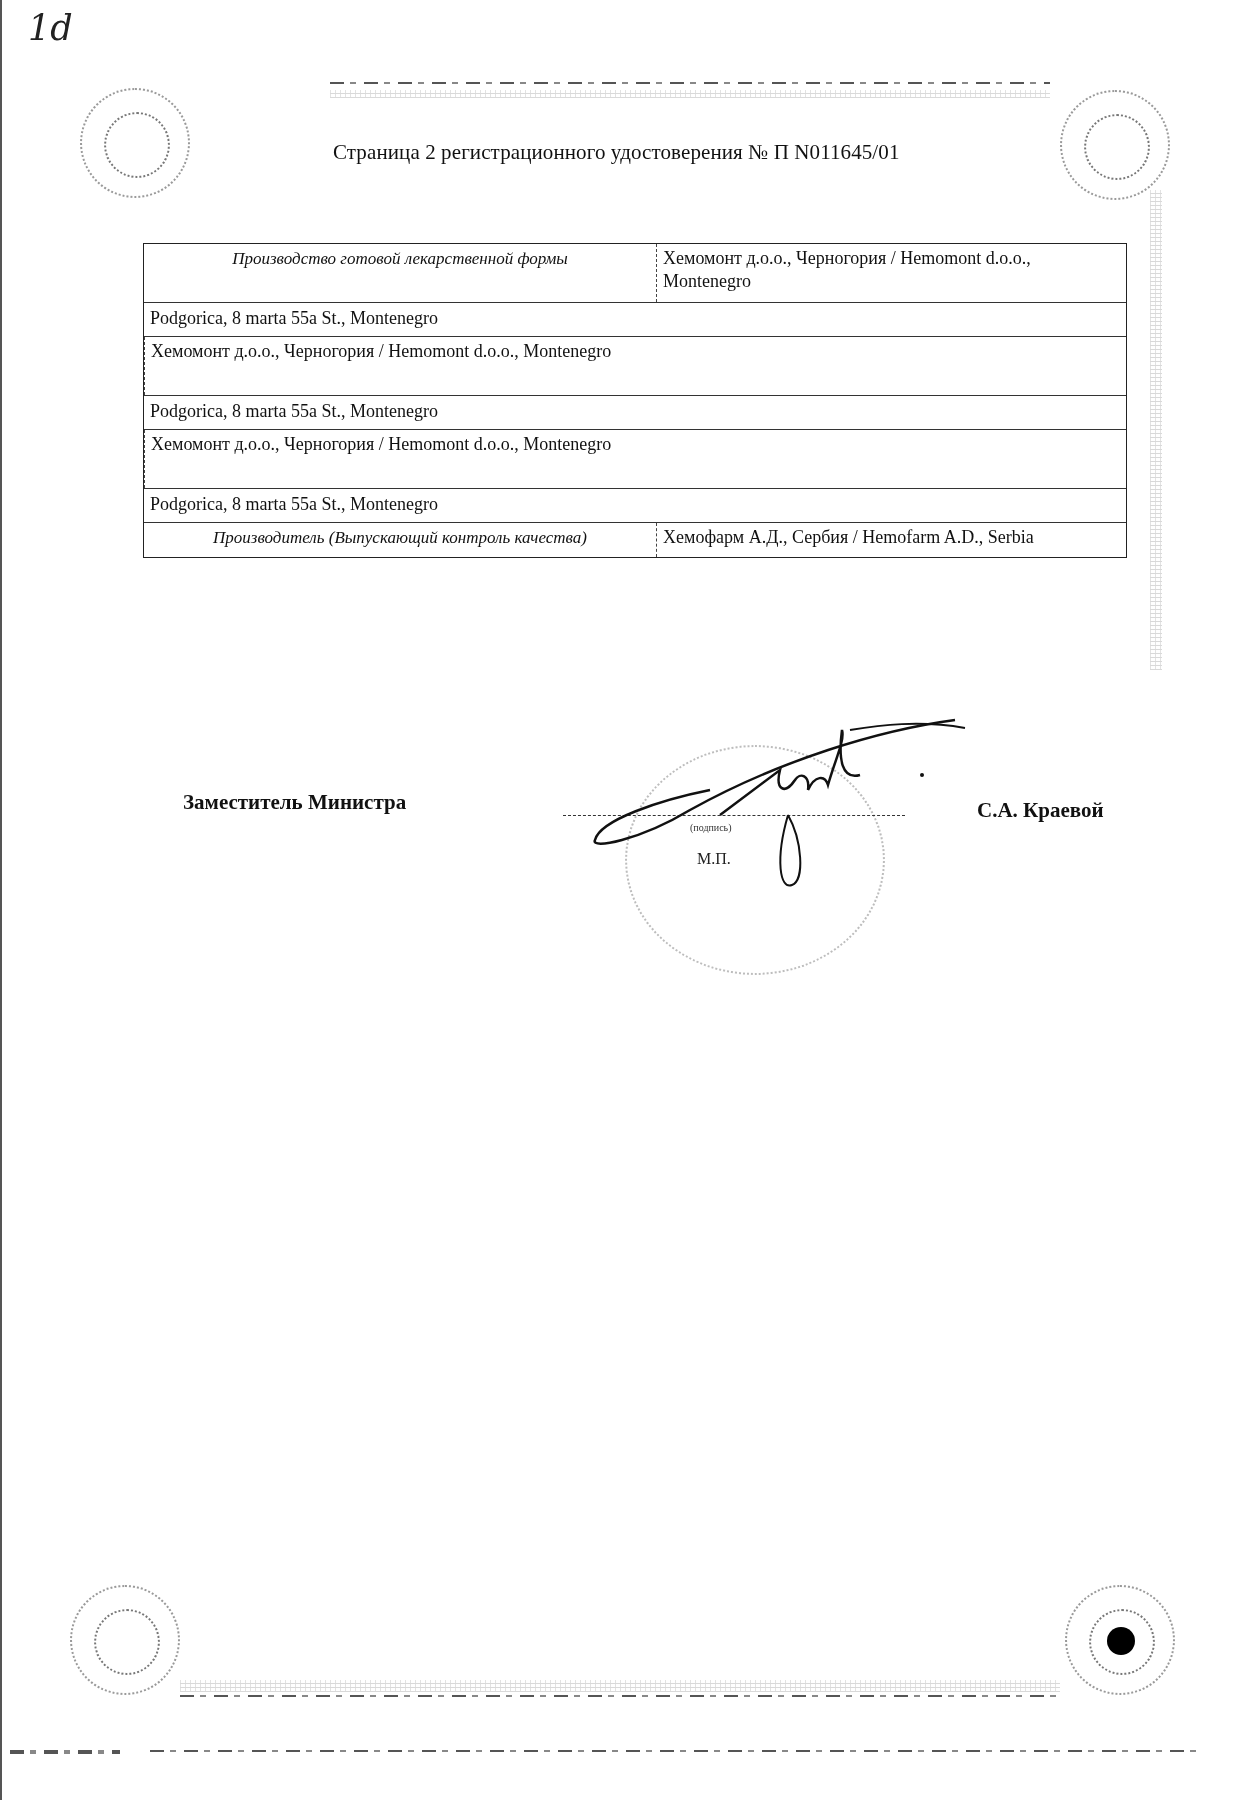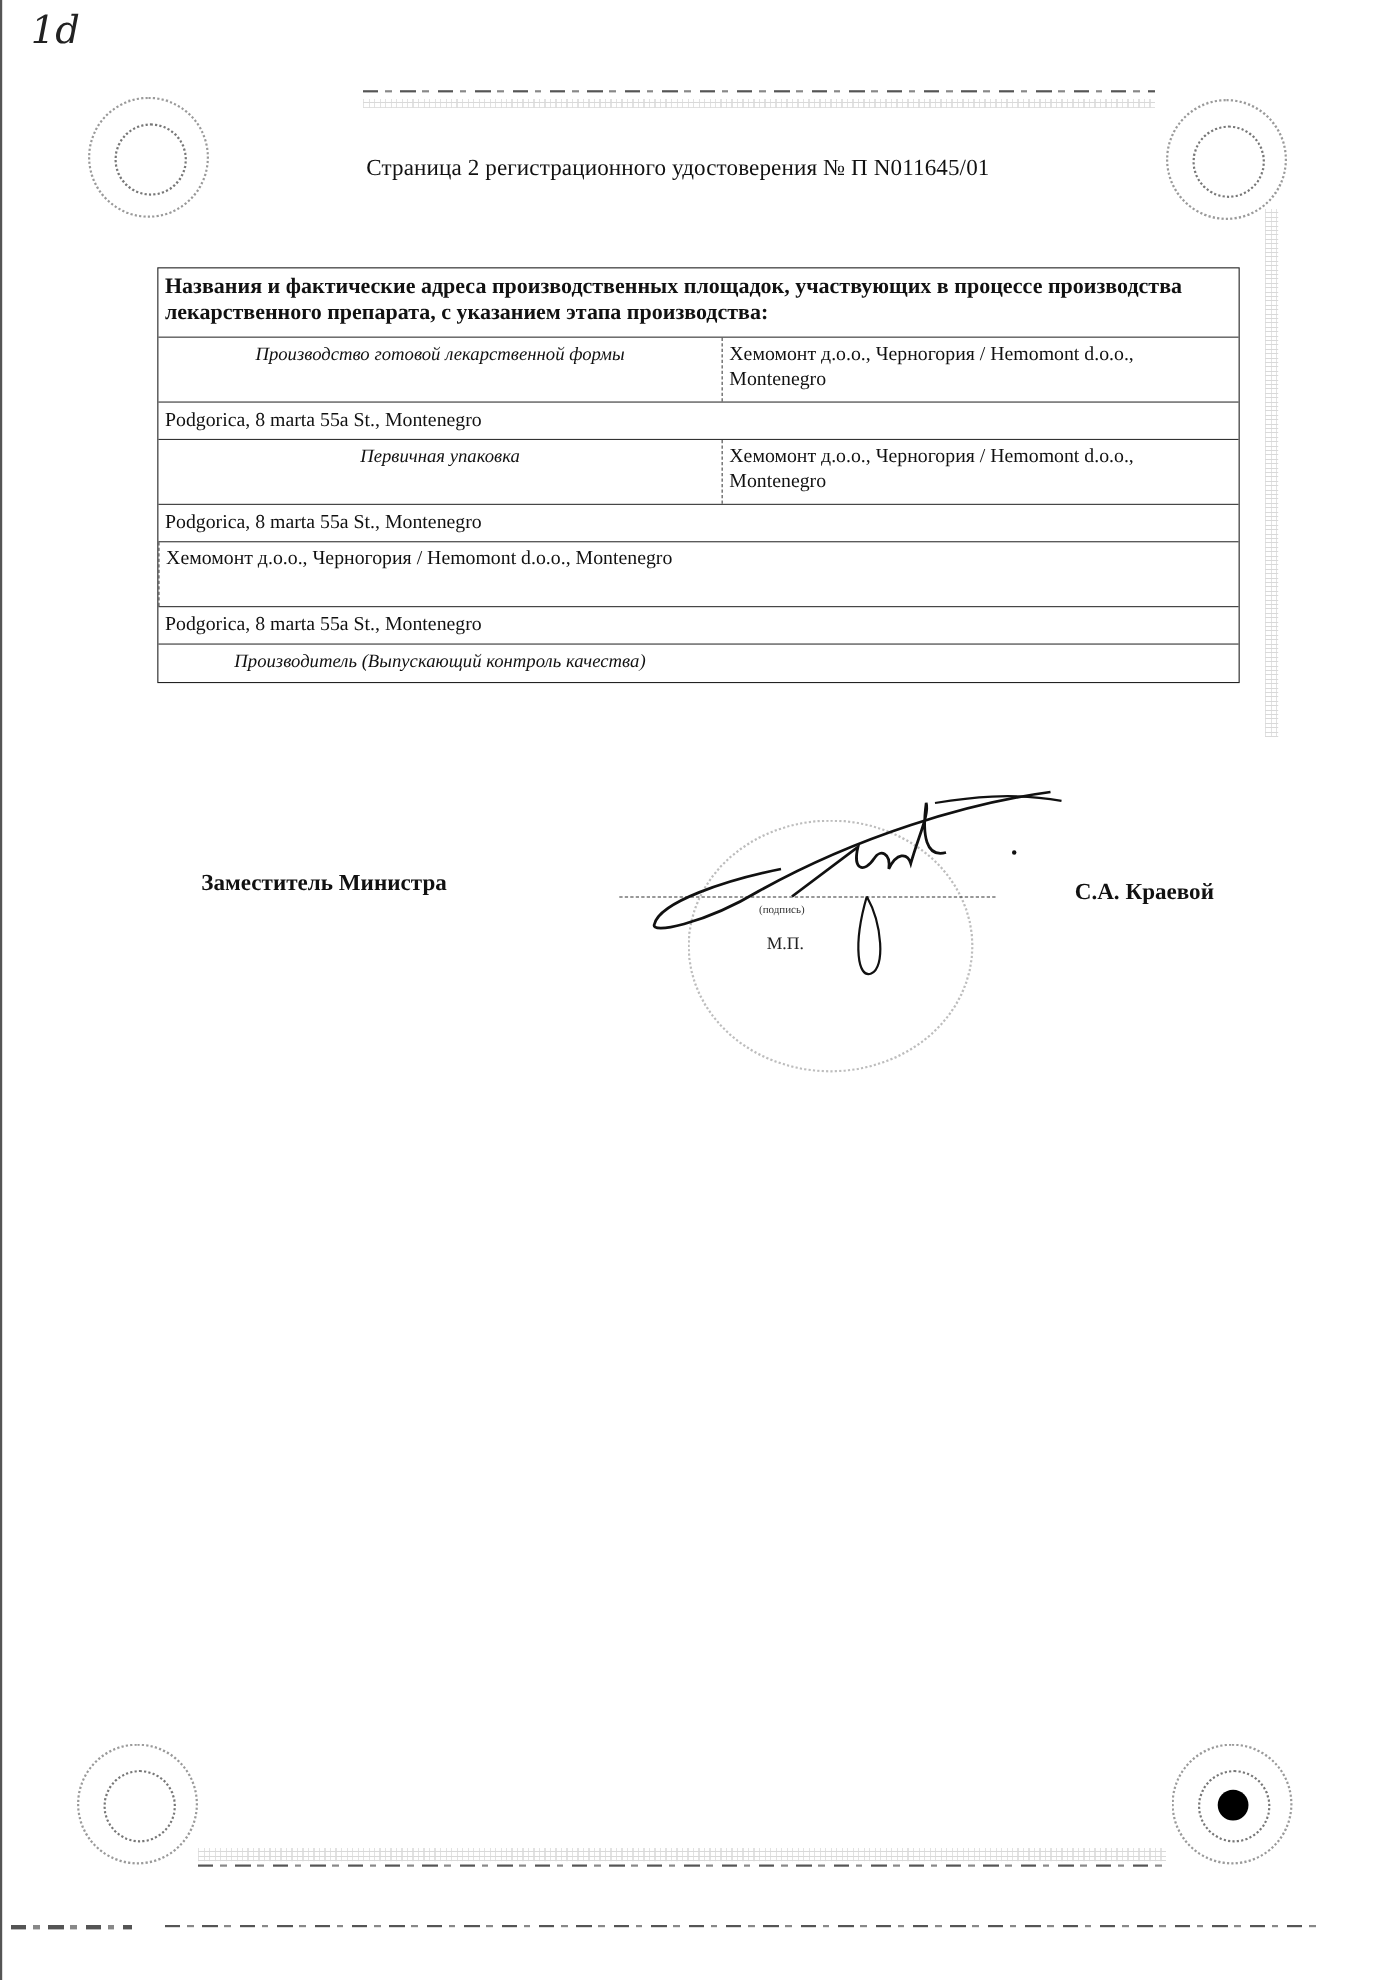--- a/index.html
+++ b/index.html
@@ -58,49 +58,46 @@
 <div class="abs dash-line" style="left:180px;top:1695px;width:880px;"></div>
 <div class="abs speckle" style="left:180px;top:1680px;width:880px;height:12px;"></div>
 <div class="abs dash-line" style="left:10px;top:1750px;width:110px;height:4px;"></div>
 <div class="abs dash-line" style="left:150px;top:1750px;width:1050px;"></div>
 <div class="abs speckle" style="left:1150px;top:190px;width:12px;height:480px;"></div>
 <div class="abs" style="left:0;top:0;width:2px;height:1800px;background:#555;"></div>
 
 <div class="abs page-title">Страница  2 регистрационного удостоверения № П N011645/01</div>
 
 <div class="abs doc-table">
-  <div class="t-row">
-    <div class="t-head">Названия и фактические адреса производственных площадок, участвующих в процессе производства лекарственного препарата, с указанием этапа производства:</div>
-  </div>
 
   <div class="t-row r-stage">
     <div class="c-label">Производство готовой лекарственной формы</div>
     <div class="c-value">Хемомонт д.о.о., Черногория / Hemomont d.o.o., Montenegro</div>
   </div>
   <div class="t-row r-addr">
     <div class="c-full">Podgorica, 8 marta 55a St., Montenegro</div>
   </div>
 
   <div class="t-row r-stage">
-    <div class="c-label">Первичная упаковка</div>
     <div class="c-value">Хемомонт д.о.о., Черногория / Hemomont d.o.o., Montenegro</div>
   </div>
   <div class="t-row r-addr">
     <div class="c-full">Podgorica, 8 marta 55a St., Montenegro</div>
   </div>
 
   <div class="t-row r-stage">
     <div class="c-value">Хемомонт д.о.о., Черногория / Hemomont d.o.o., Montenegro</div>
   </div>
   <div class="t-row r-addr">
     <div class="c-full">Podgorica, 8 marta 55a St., Montenegro</div>
   </div>
 
   <div class="t-row r-stage-1">
     <div class="c-label">Производитель (Выпускающий контроль качества)</div>
+    <div class="c-value">Хемофарм А.Д., Сербия / Hemofarm A.D., Serbia</div>
   </div>
 </div>
 
 <div class="abs sig-role">Заместитель Министра</div>
 <div class="abs stamp"></div>
 <div class="abs sig-line"></div>
 <svg class="abs signature-svg" width="400" height="200" viewBox="0 0 400 200">
   <path d="M 375 20 C 300 30, 200 60, 110 110 C 60 140, 10 150, 15 140 C 20 120, 80 100, 130 90" fill="none" stroke="#111" stroke-width="2.5"></path>
   <path d="M 140 115 L 200 70 C 195 90, 205 95, 215 80 C 220 72, 230 75, 228 90 C 235 75, 245 75, 248 85 C 255 60, 265 40, 262 30 C 258 60, 262 80, 280 75" fill="none" stroke="#111" stroke-width="2.5"></path>
   <path d="M 208 115 C 195 160, 200 190, 212 185 C 225 180, 222 140, 208 115" fill="none" stroke="#111" stroke-width="2"></path>

